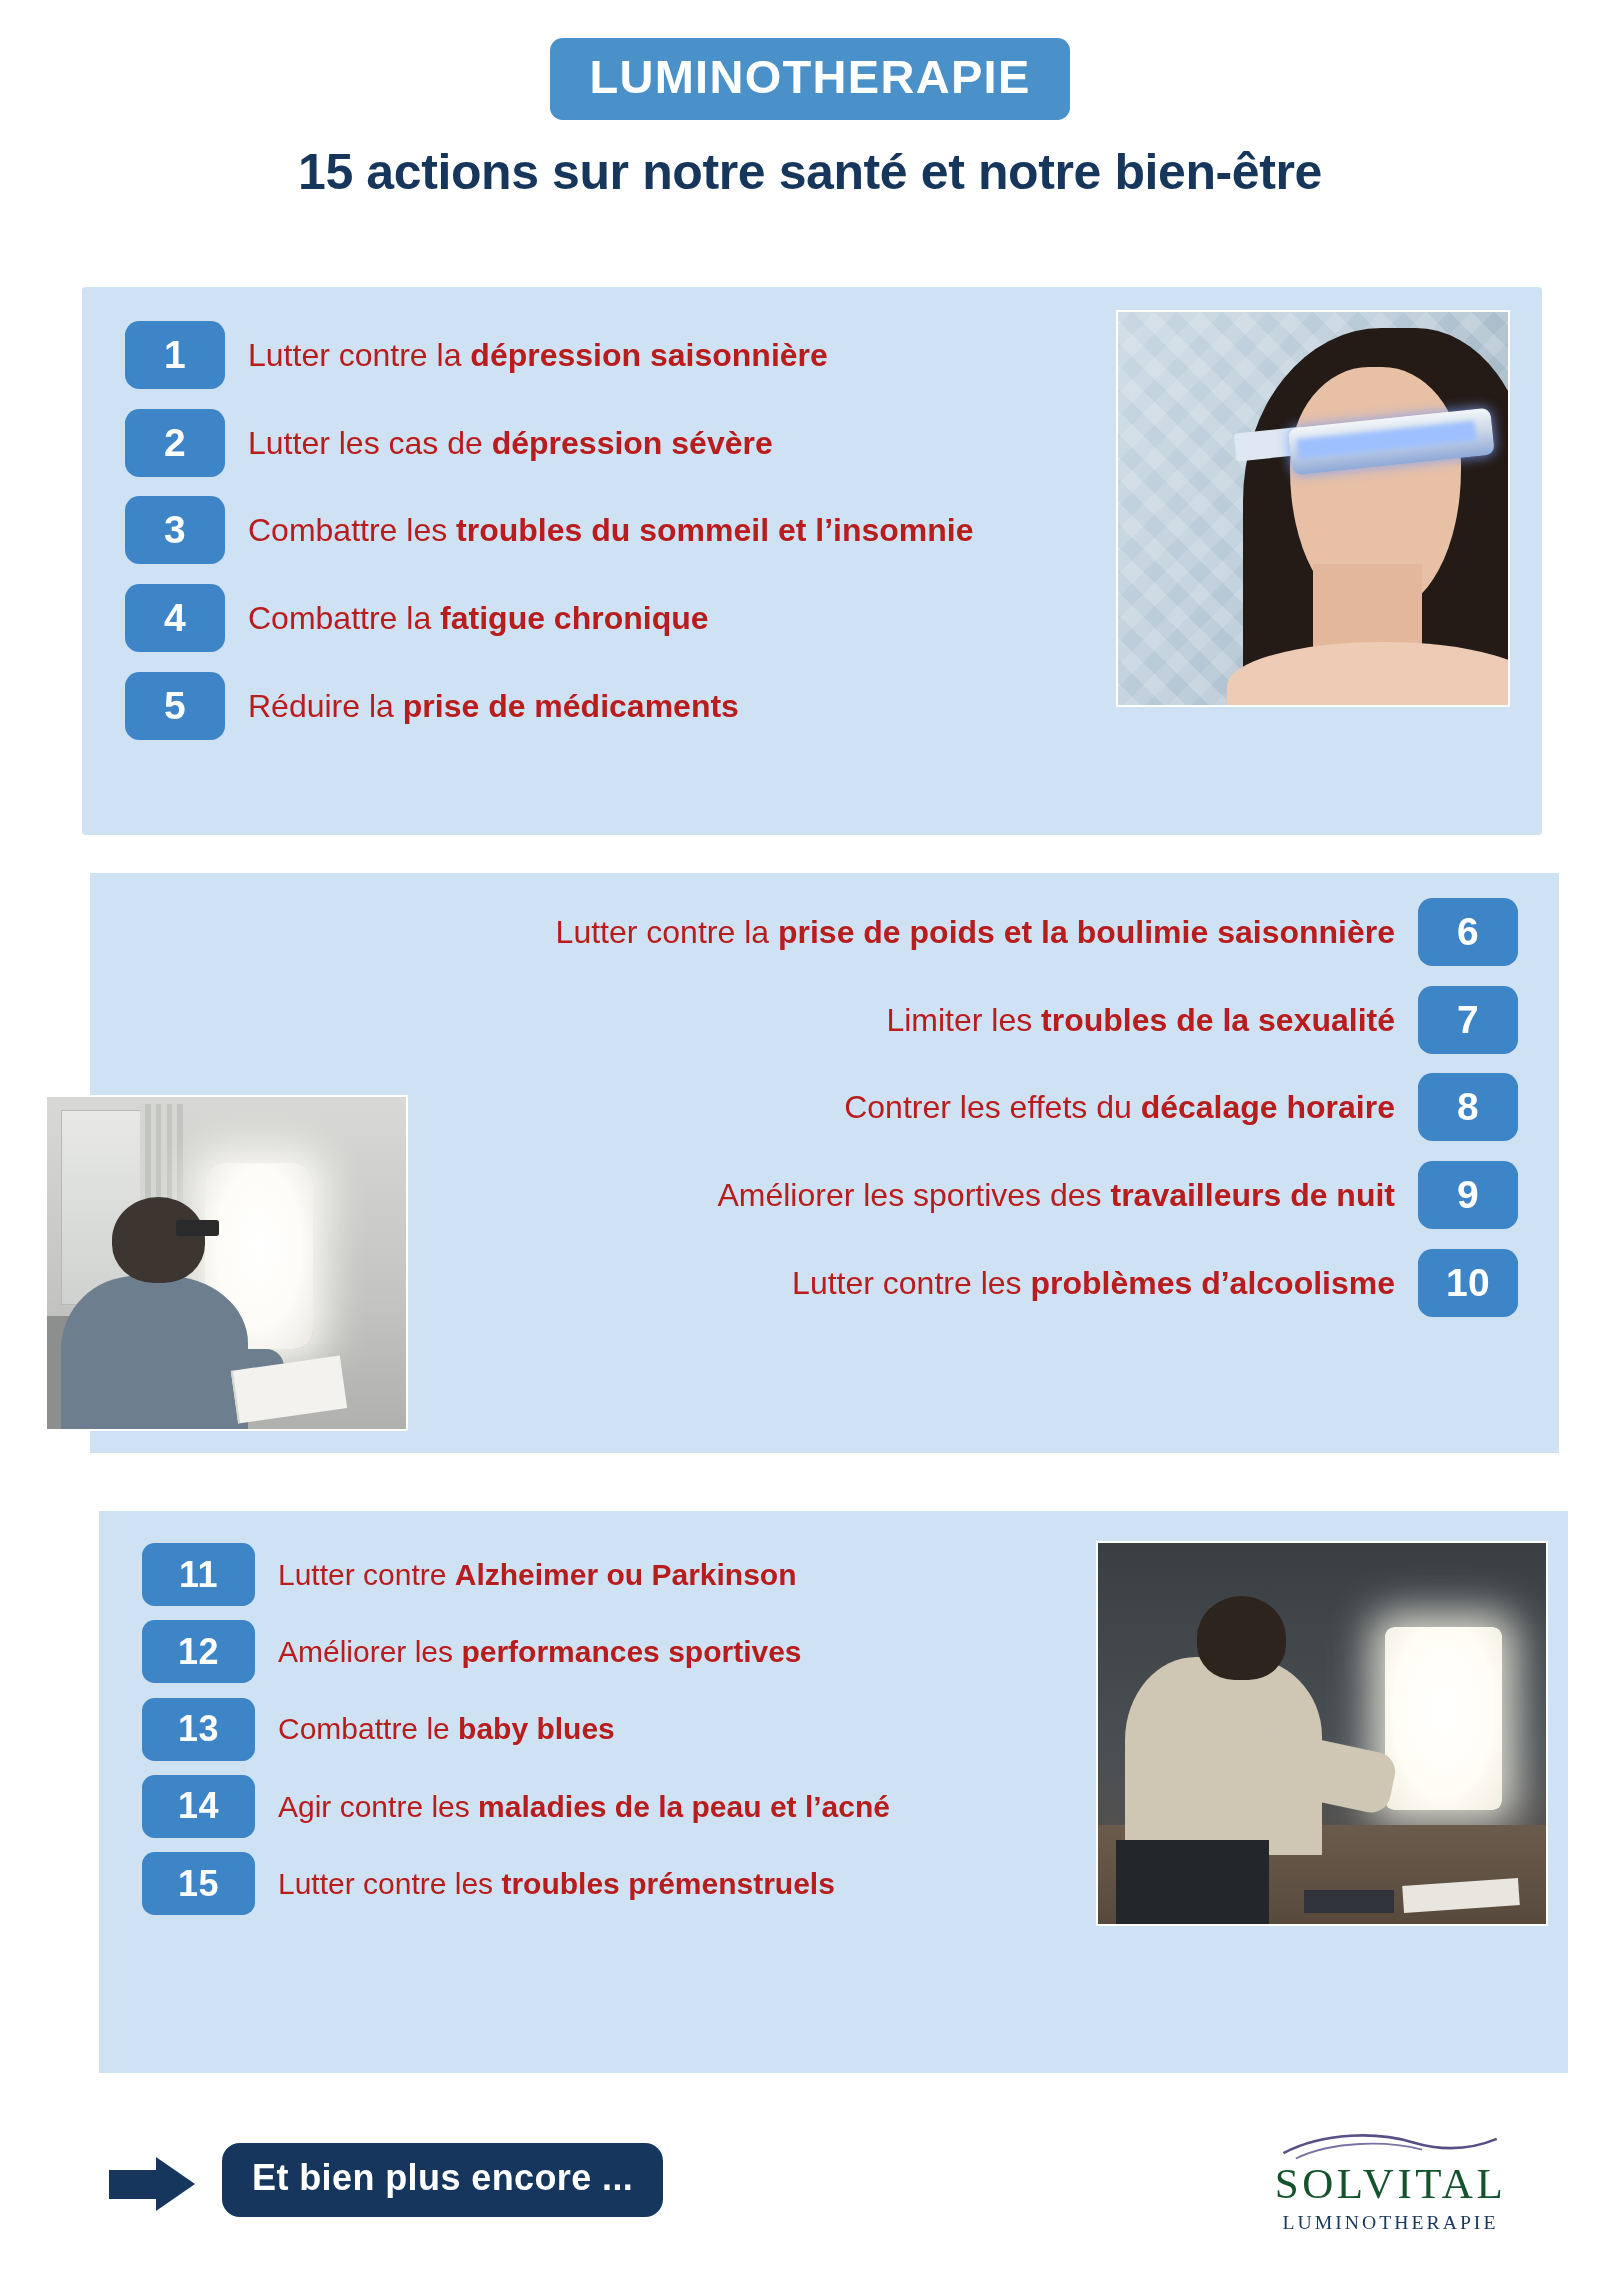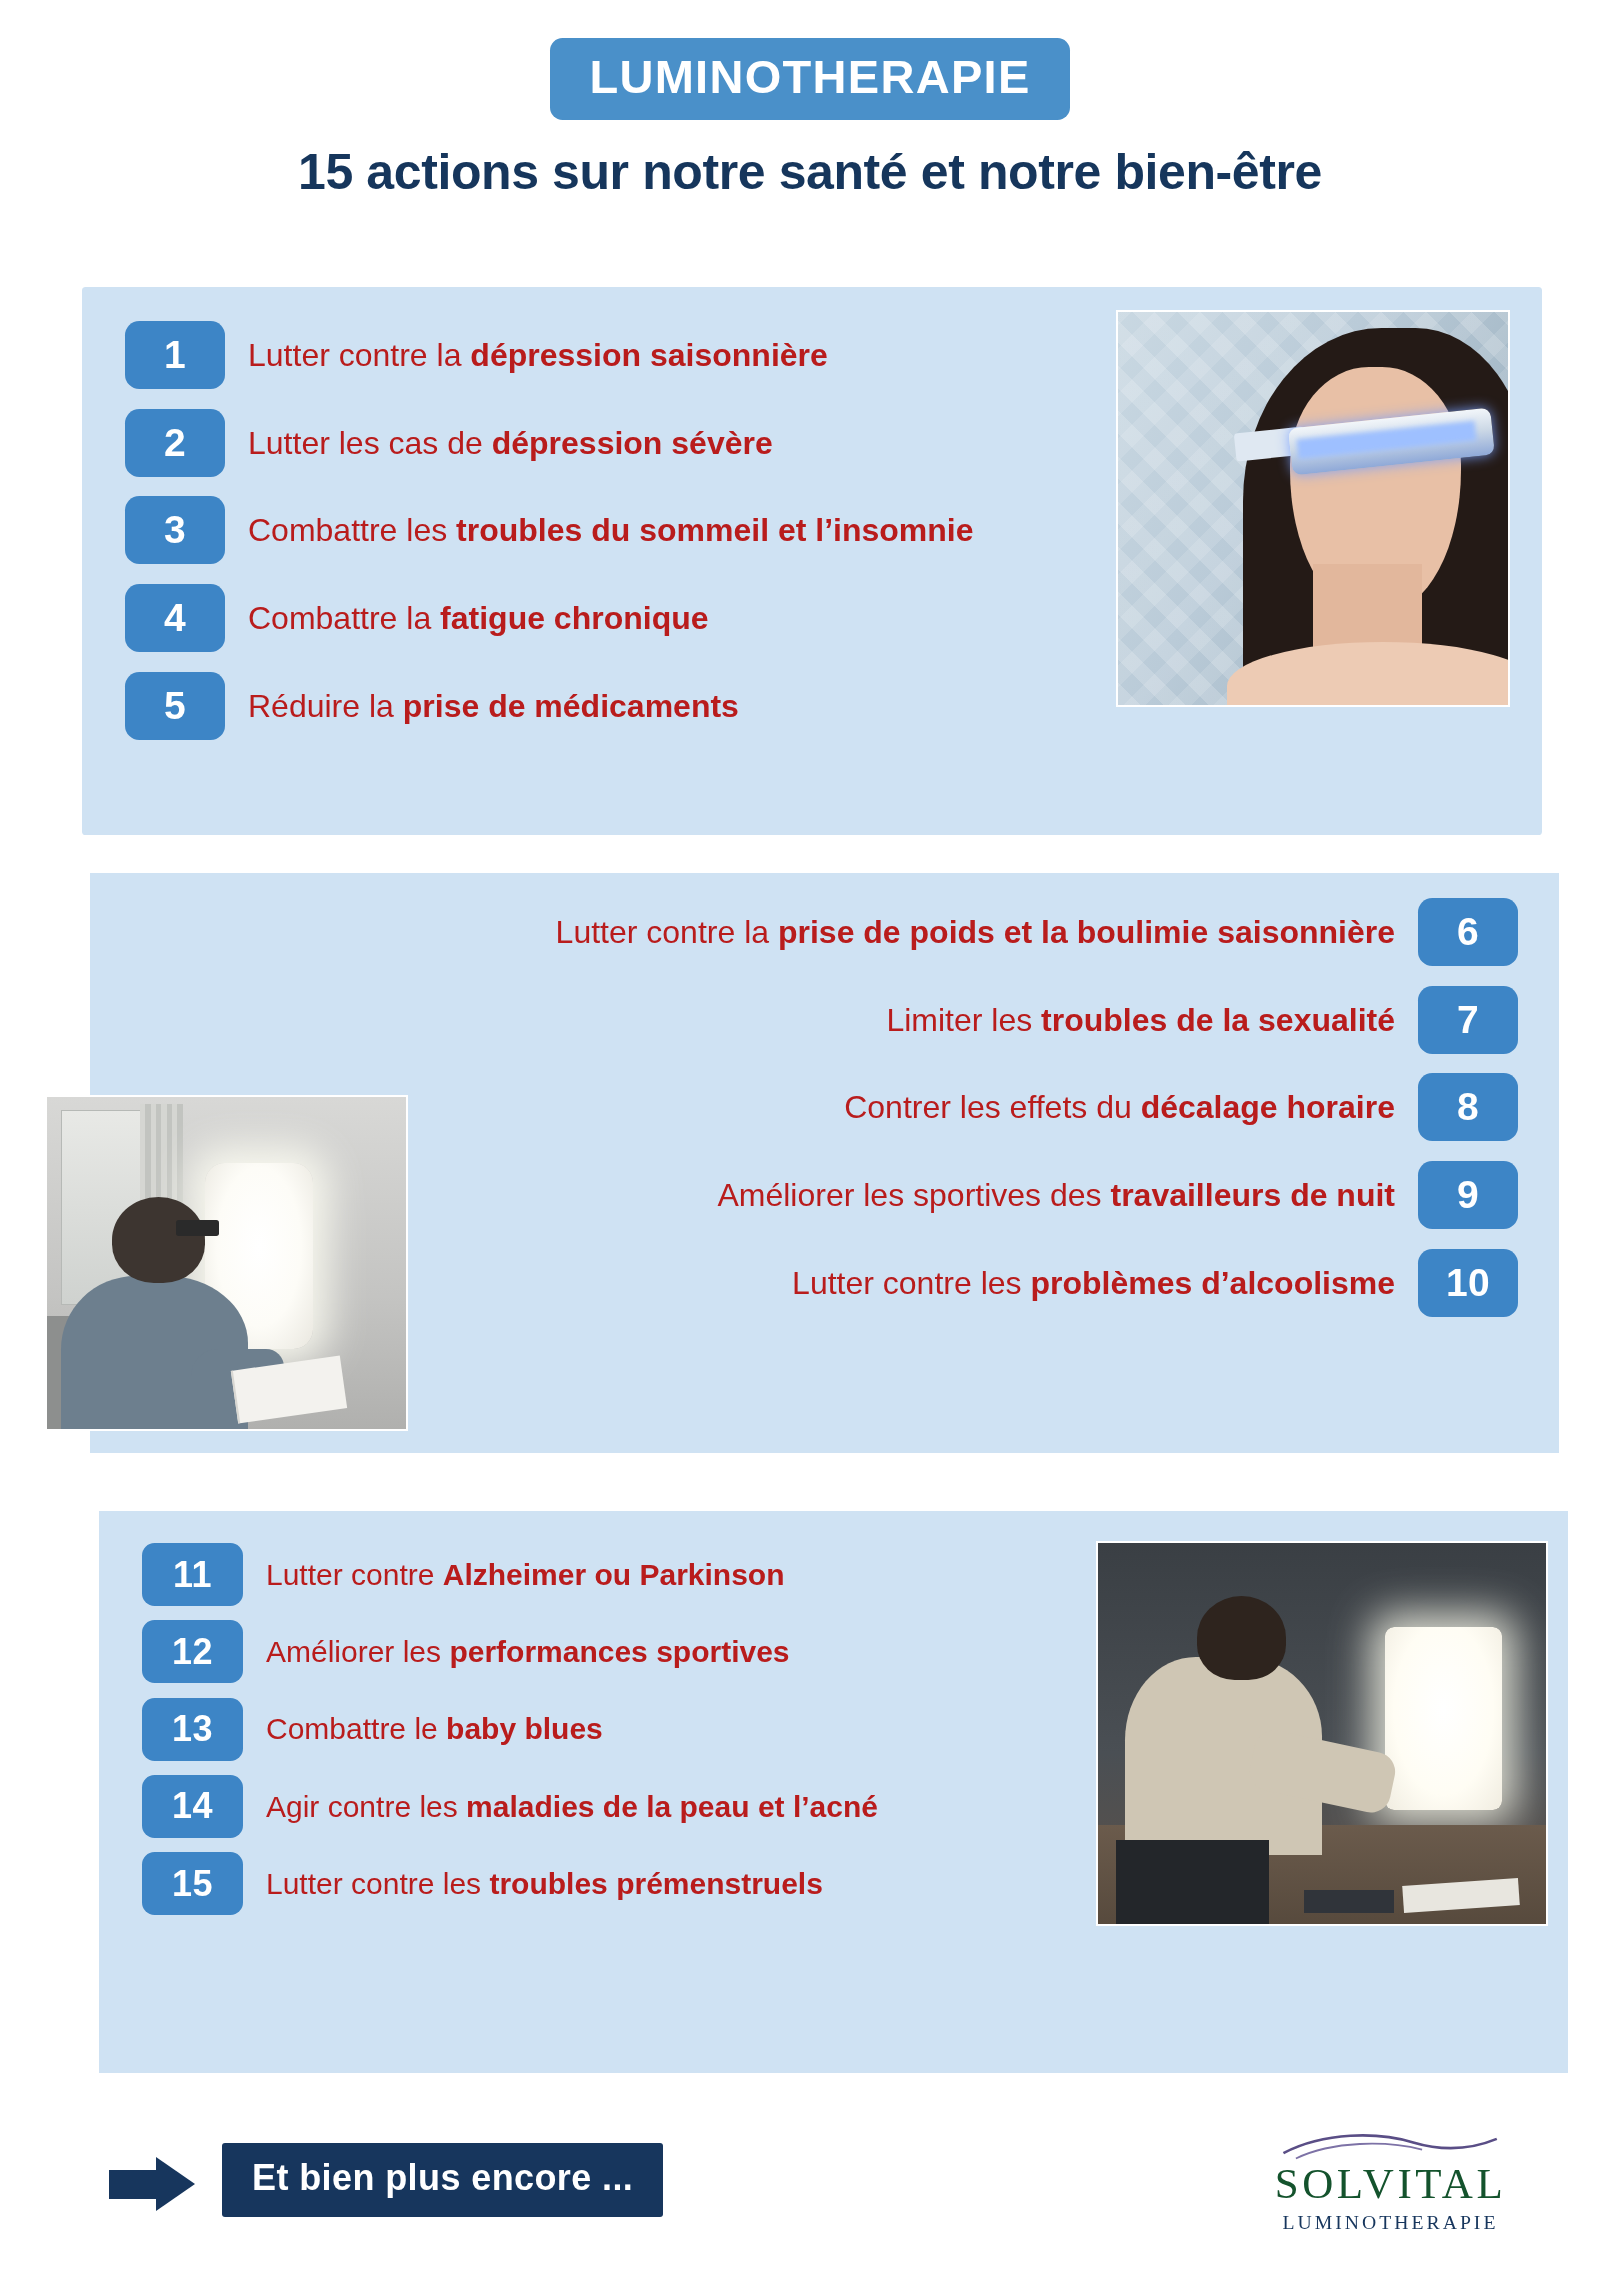--- a/index.html
+++ b/index.html
@@ -150,21 +150,21 @@
     height: 562px;
   }
   #block3 .rows {
     position: absolute;
     left: 43px;
     top: 32px;
     display: flex;
     flex-direction: column;
     gap: 14.3px;
   }
-  #block3 .num { width: 101px; height: 63px; font-size: 36px; border-radius: 12.5px; }
+  #block3 .num { width: 113px; height: 63px; font-size: 36px; border-radius: 12.5px; }
   #block3 .txt { font-size: 30px; text-align: center; }
   #img3 {
     position: absolute;
     right: 19.7px;
     top: 30px;
     width: 452px;
     height: 385px;
     border: 2.7px solid #ffffff;
     box-sizing: border-box;
     overflow: hidden;
@@ -205,21 +205,21 @@
   }
   .cta {
     position: absolute;
     left: 222px;
     top: 19.7px;
     background: #17365d;
     color: #ffffff;
     font-size: 36px;
     font-weight: bold;
     padding: 14.3px 30px 18px 30px;
-    border-radius: 3px;
+    border-radius: 18px;
     letter-spacing: 0.4px;
   }
   .logo {
     position: absolute;
     right: 86px;
     top: 7.2px;
     width: 287px;
     text-align: center;
   }
   .logo .swoosh {

